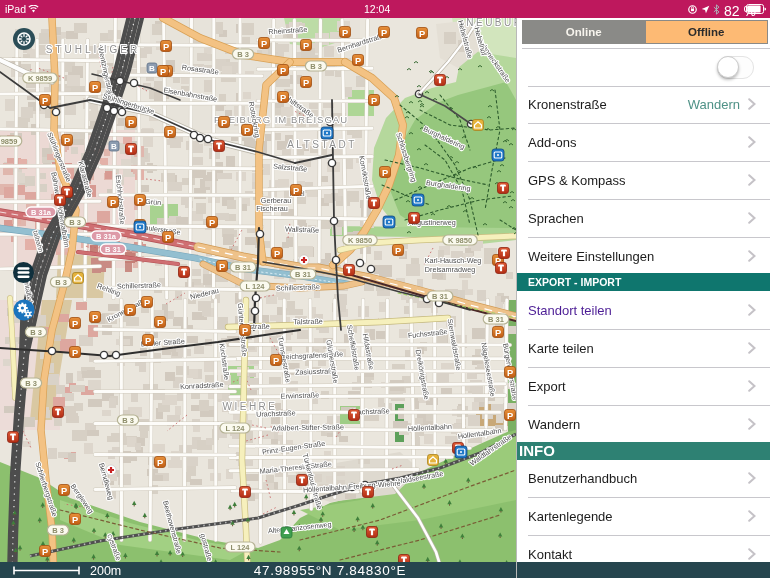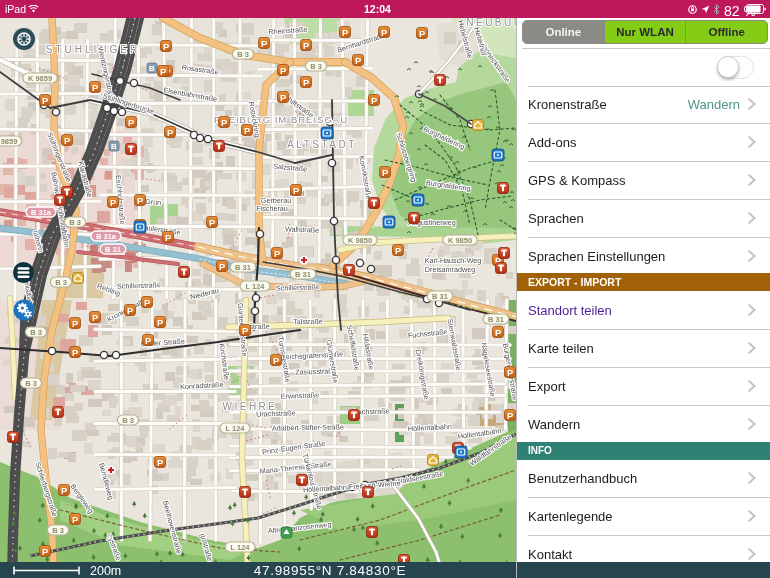--- a/index.html
+++ b/index.html
@@ -1877,23 +1877,22 @@
         </g>
         <circle cx="-1.6" cy="-2" r="1.6" fill="#1b74bd"></circle>
         <circle cx="4" cy="4" r="1.1" fill="#1b74bd"></circle>
       </g>
       <rect x="0" y="562" width="516" height="16" fill="#26454e"></rect>
       <path d="M14,566.5 V574.5 M14,570.5 H79 M79,566.5 V574.5" stroke="#fff" stroke-width="1.6" fill="none"></path>
       <text x="90" y="575" font-size="12.5" fill="#fff">200m</text>
       <text x="330" y="575" font-size="13.5" letter-spacing="0.7" fill="#fff" text-anchor="middle">47.98955°N 7.84830°E</text>
     </svg></div>
 <div style="position:absolute;left:516px;top:18px;width:254px;height:560px;background:#fff;border-left:1px solid #b9b9b9;box-sizing:border-box">
-    <div style="position:absolute;left:5px;top:2px;width:244px;height:22px;border:1px solid #8a8a87;border-radius:5px;overflow:hidden;display:flex;background:#84cc16">
+    <div style="position:absolute;left:5px;top:2px;width:244px;height:22px;border:1px solid #8a8a87;border-radius:0;overflow:hidden;display:flex;background:#fdba74">
       <div style="flex:1;background:#8a8a87;color:#f7f4ed;font-size:11.5px;font-weight:bold;display:flex;align-items:center;justify-content:center;border-right:1px solid #8a8a87">Online</div>
-      <div style="flex:1;color:#2b2b2b;font-size:11.5px;font-weight:bold;display:flex;align-items:center;justify-content:center;border-right:1px solid #8a8a87">Nur WLAN</div>
       <div style="flex:1;color:#2b2b2b;font-size:11.5px;font-weight:bold;display:flex;align-items:center;justify-content:center">Offline</div>
     </div>
     <div style="position:absolute;left:5px;right:0;top:29.5px;height:1px;background:#c8c7cc"></div>
     <div style="position:absolute;right:16px;top:38px;width:35px;height:21px;border:1.5px solid #e4e4e4;border-radius:11px;background:#fdfdfd">
       <div style="position:absolute;left:-1px;top:-1px;width:20px;height:20px;border-radius:50%;background:#fff;border:0.5px solid #ccc;box-shadow:0 2px 3px rgba(0,0,0,0.25)"></div>
     </div>
     <div style="position:absolute;left:11px;right:0;top:67.5px;height:1px;background:#c8c7cc"></div>
     <div style="position:absolute;left:11px;top:79px;font-size:13px;color:#1c1c1c">Kronenstraße</div>
     <div style="position:absolute;right:30px;top:79px;font-size:13px;color:#4f9287">Wandern</div>
     <svg style="position:absolute;right:14px;top:80px" width="8" height="12" viewBox="0 0 8 12">
@@ -1908,45 +1907,45 @@
     <div style="position:absolute;left:11px;top:155px;font-size:13px;color:#1c1c1c">GPS &amp; Kompass</div>
     <svg style="position:absolute;right:14px;top:156px" width="8" height="12" viewBox="0 0 8 12">
       <path d="M1.2,1.2 L6.5,6 L1.2,10.8" fill="none" stroke="#c5c2c7" stroke-width="2" stroke-linecap="round"></path>
     </svg>
     <div style="position:absolute;left:11px;right:0;top:181px;height:1px;background:#c8c7cc"></div>
     <div style="position:absolute;left:11px;top:192.5px;font-size:13px;color:#1c1c1c">Sprachen</div>
     <svg style="position:absolute;right:14px;top:193.5px" width="8" height="12" viewBox="0 0 8 12">
       <path d="M1.2,1.2 L6.5,6 L1.2,10.8" fill="none" stroke="#c5c2c7" stroke-width="2" stroke-linecap="round"></path>
     </svg>
     <div style="position:absolute;left:11px;right:0;top:218.5px;height:1px;background:#c8c7cc"></div>
-    <div style="position:absolute;left:11px;top:230.5px;font-size:13px;color:#1c1c1c">Sprachen Einstellungen</div>
+    <div style="position:absolute;left:11px;top:230.5px;font-size:13px;color:#1c1c1c">Weitere Einstellungen</div>
     <svg style="position:absolute;right:14px;top:231.5px" width="8" height="12" viewBox="0 0 8 12">
       <path d="M1.2,1.2 L6.5,6 L1.2,10.8" fill="none" stroke="#c5c2c7" stroke-width="2" stroke-linecap="round"></path>
     </svg>
-    <div style="position:absolute;left:0;top:255px;width:100%;height:18px;background:#a16207;color:#fff;font-size:10.5px;font-weight:bold;line-height:18px;padding-left:11px;box-sizing:border-box">EXPORT - IMPORT</div>
+    <div style="position:absolute;left:0;top:255px;width:100%;height:18px;background:#0f766e;color:#fff;font-size:10.5px;font-weight:bold;line-height:18px;padding-left:11px;box-sizing:border-box">EXPORT - IMPORT</div>
     <div style="position:absolute;left:11px;top:285px;font-size:13px;color:#4c1d95">Standort teilen</div>
     <svg style="position:absolute;right:14px;top:286px" width="8" height="12" viewBox="0 0 8 12">
       <path d="M1.2,1.2 L6.5,6 L1.2,10.8" fill="none" stroke="#c5c2c7" stroke-width="2" stroke-linecap="round"></path>
     </svg>
     <div style="position:absolute;left:11px;right:0;top:311px;height:1px;background:#c8c7cc"></div>
     <div style="position:absolute;left:11px;top:323px;font-size:13px;color:#1c1c1c">Karte teilen</div>
     <svg style="position:absolute;right:14px;top:324px" width="8" height="12" viewBox="0 0 8 12">
       <path d="M1.2,1.2 L6.5,6 L1.2,10.8" fill="none" stroke="#c5c2c7" stroke-width="2" stroke-linecap="round"></path>
     </svg>
     <div style="position:absolute;left:11px;right:0;top:349px;height:1px;background:#c8c7cc"></div>
     <div style="position:absolute;left:11px;top:361px;font-size:13px;color:#1c1c1c">Export</div>
     <svg style="position:absolute;right:14px;top:362px" width="8" height="12" viewBox="0 0 8 12">
       <path d="M1.2,1.2 L6.5,6 L1.2,10.8" fill="none" stroke="#c5c2c7" stroke-width="2" stroke-linecap="round"></path>
     </svg>
     <div style="position:absolute;left:11px;right:0;top:387px;height:1px;background:#c8c7cc"></div>
     <div style="position:absolute;left:11px;top:398.5px;font-size:13px;color:#1c1c1c">Wandern</div>
     <svg style="position:absolute;right:14px;top:399.5px" width="8" height="12" viewBox="0 0 8 12">
       <path d="M1.2,1.2 L6.5,6 L1.2,10.8" fill="none" stroke="#c5c2c7" stroke-width="2" stroke-linecap="round"></path>
     </svg>
-    <div style="position:absolute;left:0;top:423.5px;width:100%;height:18px;background:#2e8173;color:#fff;font-size:10px;font-weight:bold;line-height:18px;padding-left:11px;box-sizing:border-box">INFO</div>
+    <div style="position:absolute;left:0;top:423.5px;width:100%;height:18px;background:#2e8173;color:#fff;font-size:15px;font-weight:bold;line-height:18px;padding-left:2px;box-sizing:border-box">INFO</div>
     <div style="position:absolute;left:11px;top:453px;font-size:13px;color:#1c1c1c">Benutzerhandbuch</div>
     <svg style="position:absolute;right:14px;top:454px" width="8" height="12" viewBox="0 0 8 12">
       <path d="M1.2,1.2 L6.5,6 L1.2,10.8" fill="none" stroke="#c5c2c7" stroke-width="2" stroke-linecap="round"></path>
     </svg>
     <div style="position:absolute;left:11px;right:0;top:479px;height:1px;background:#c8c7cc"></div>
     <div style="position:absolute;left:11px;top:491px;font-size:13px;color:#1c1c1c">Kartenlegende</div>
     <svg style="position:absolute;right:14px;top:492px" width="8" height="12" viewBox="0 0 8 12">
       <path d="M1.2,1.2 L6.5,6 L1.2,10.8" fill="none" stroke="#c5c2c7" stroke-width="2" stroke-linecap="round"></path>
     </svg>
     <div style="position:absolute;left:11px;right:0;top:517px;height:1px;background:#c8c7cc"></div>
@@ -1956,21 +1955,21 @@
     </svg>
     <div style="position:absolute;left:0;top:544px;width:100%;height:16px;background:#26454e"></div>
   </div>
 <div style="position:absolute;left:0;top:0;width:770px;height:18px;background:#be185d;color:#fff;font-size:11px">
 <span style="position:absolute;left:5px;top:3px;font-size:10.5px">iPad</span>
 <svg style="position:absolute;left:28px;top:5px" width="11" height="8" viewBox="0 0 16 11">
 <path d="M8,10.5 L5.8,7.8 A3.2,3.2 0 0 1 10.2,7.8 Z" fill="#fff"></path>
 <path d="M3.8,5.4 A6,6 0 0 1 12.2,5.4" stroke="#fff" stroke-width="1.8" fill="none"></path>
 <path d="M1.2,2.8 A9.6,9.6 0 0 1 14.8,2.8" stroke="#fff" stroke-width="1.8" fill="none"></path>
     </svg>
-<span style="position:absolute;left:364px;top:2.5px;font-size:10.5px;font-weight:bold">12:04</span>
+<span style="position:absolute;left:364px;top:2.5px;font-size:10.5px;font-weight:normal">12:04</span>
 <svg style="position:absolute;left:688px;top:4.5px" width="9" height="9" viewBox="0 0 12 12">
       <circle cx="6" cy="6" r="5" fill="none" stroke="#fff" stroke-width="1.6"></circle>
       <rect x="4" y="4.8" width="4" height="3.4" fill="#fff"></rect>
       <path d="M4.7,4.8 v-1.2 a1.3,1.3 0 0 1 2.6,0 v1.2" stroke="#fff" stroke-width="1.1" fill="none"></path>
     </svg>
 <svg style="position:absolute;left:701px;top:4.5px" width="9" height="9" viewBox="0 0 10 10">
       <path d="M9.2,0.8 L0.8,4.5 L4.5,5.5 L5.5,9.2 Z" fill="#fff"></path>
     </svg>
 <svg style="position:absolute;left:713px;top:3.5px" width="7" height="11" viewBox="0 0 8 12">
       <path d="M1,3.2 L6.8,8.8 L3.9,11.3 V0.7 L6.8,3.2 L1,8.8" stroke="#aeb9bd" stroke-width="1.1" fill="none"></path>

